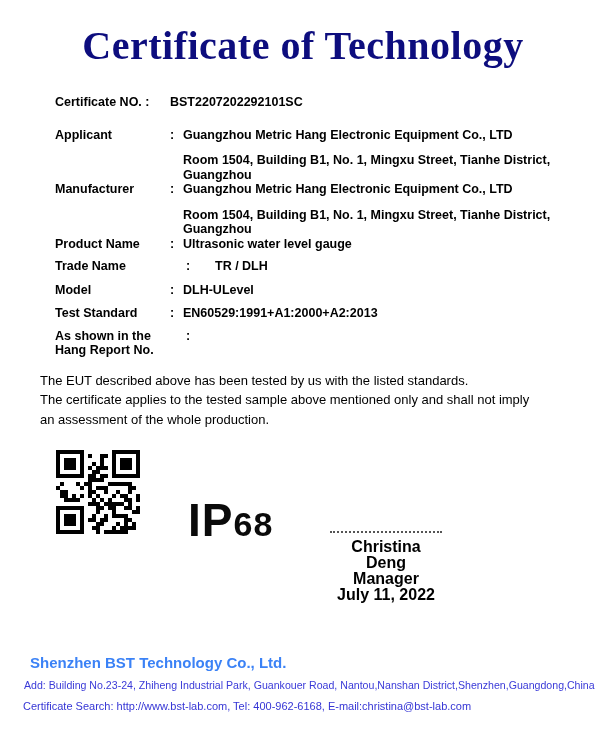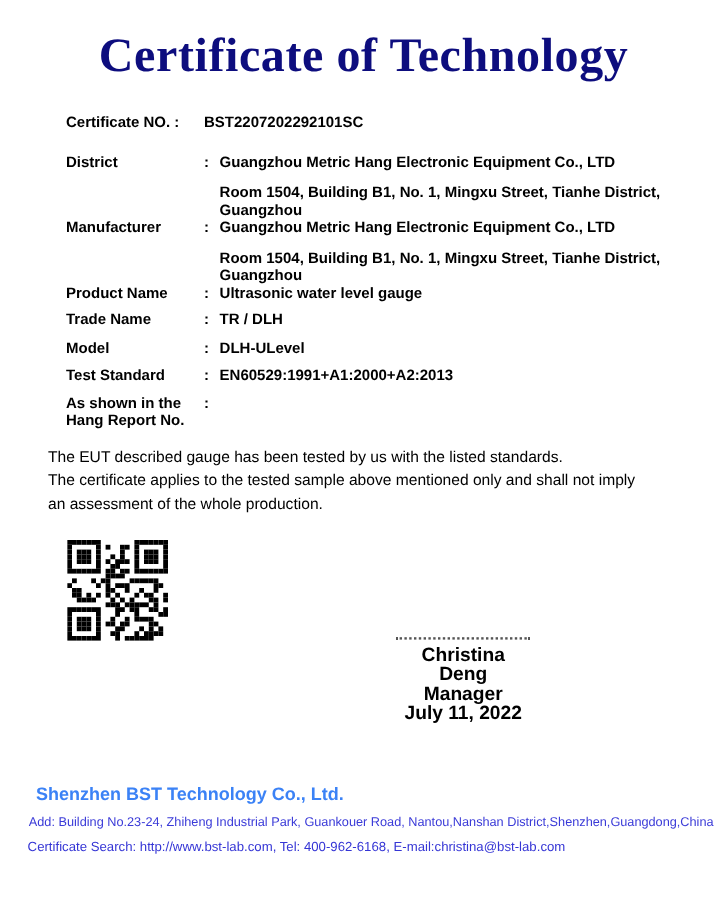--- a/index.html
+++ b/index.html
@@ -27,21 +27,21 @@
     position:absolute; top:88px; left:55px; right:34px;
     font-size:12.5px; font-weight:bold; line-height:14.5px;
   }
   .row { display:flex; align-items:flex-start; }
   .lbl { width:115px; flex:0 0 115px; }
   .col { width:13px; flex:0 0 13px; }
   .val { flex:1; }
   .cert-row { margin-top:7px; }
   .mt18 { margin-top:18px; }
   .mt11 { margin-top:11px; }
-  .mt8 { margin-top:8px; }
+  .mt8 { margin-top:8px;gap:16px; }
   .mt9 { margin-top:9px; }
   .statement {
     position:absolute; top:371px; left:40px; right:28px;
     font-size:13px; line-height:19.3px; font-weight:normal; color:#000;
   }
   .qr {
     position:absolute; left:56px; top:450px; width:84px; height:84px;
   }
   .ip-rating {
     position:absolute; left:188px; top:496px;
@@ -77,21 +77,21 @@
   <h1 class="title">Certificate of Technology</h1>
 
   <div class="fields">
 
     <div class="row cert-row">
       <span class="lbl" style="flex-basis:115px;width:115px;">Certificate NO. :</span>
       <span class="val">BST2207202292101SC</span>
     </div>
 
     <div class="row mt18">
-      <span class="lbl">District</span>
+      <span class="lbl">Applicant</span>
       <span class="col">:</span>
       <span class="val">Guangzhou Metric Hang Electronic Equipment Co., LTD</span>
     </div>
 
     <div class="row mt11">
       <span class="lbl"></span>
       <span class="col"></span>
       <span class="val">
         <div>Room 1504, Building B1, No. 1, Mingxu Street, Tianhe District,</div>
         <div>Guangzhou</div>
@@ -141,21 +141,21 @@
       <span class="lbl">
         <div>As shown in the</div>
         <div>Hang Report No.</div>
       </span>
       <span class="col">:</span>
     </div>
 
   </div>
 
   <div class="statement">
-    <div>The EUT described gauge has been tested by us with the listed standards.</div>
+    <div>The EUT described above has been tested by us with the listed standards.</div>
     <div>The certificate applies to the tested sample above mentioned only and shall not imply</div>
     <div>an assessment of the whole production.</div>
   </div>
 
   <div class="qr"><svg xmlns="http://www.w3.org/2000/svg" width="84" height="84" fill="#000000">
         <rect x="0" y="0" width="4" height="4"></rect>
         <rect x="4" y="0" width="4" height="4"></rect>
         <rect x="8" y="0" width="4" height="4"></rect>
         <rect x="12" y="0" width="4" height="4"></rect>
         <rect x="16" y="0" width="4" height="4"></rect>
@@ -364,20 +364,23 @@
         <rect x="24" y="80" width="4" height="4"></rect>
         <rect x="40" y="80" width="4" height="4"></rect>
         <rect x="48" y="80" width="4" height="4"></rect>
         <rect x="52" y="80" width="4" height="4"></rect>
         <rect x="56" y="80" width="4" height="4"></rect>
         <rect x="60" y="80" width="4" height="4"></rect>
         <rect x="64" y="80" width="4" height="4"></rect>
         <rect x="68" y="80" width="4" height="4"></rect>
       </svg></div>
 
+  <div class="ip-rating">
+    <span class="ip-prefix">IP</span><span class="ip-digits">68</span>
+  </div>
 
   <div class="signature">
     <div class="sig-line"></div>
     <div class="sig-row">Christina Deng</div>
     <div class="sig-row">Manager</div>
     <div class="sig-row">July 11, 2022</div>
   </div>
 
   <div class="footer-company">Shenzhen BST Technology Co., Ltd.</div>
   <div class="footer-address">Add: Building No.23-24, Zhiheng Industrial Park, Guankouer Road, Nantou,Nanshan District,Shenzhen,Guangdong,China</div>

